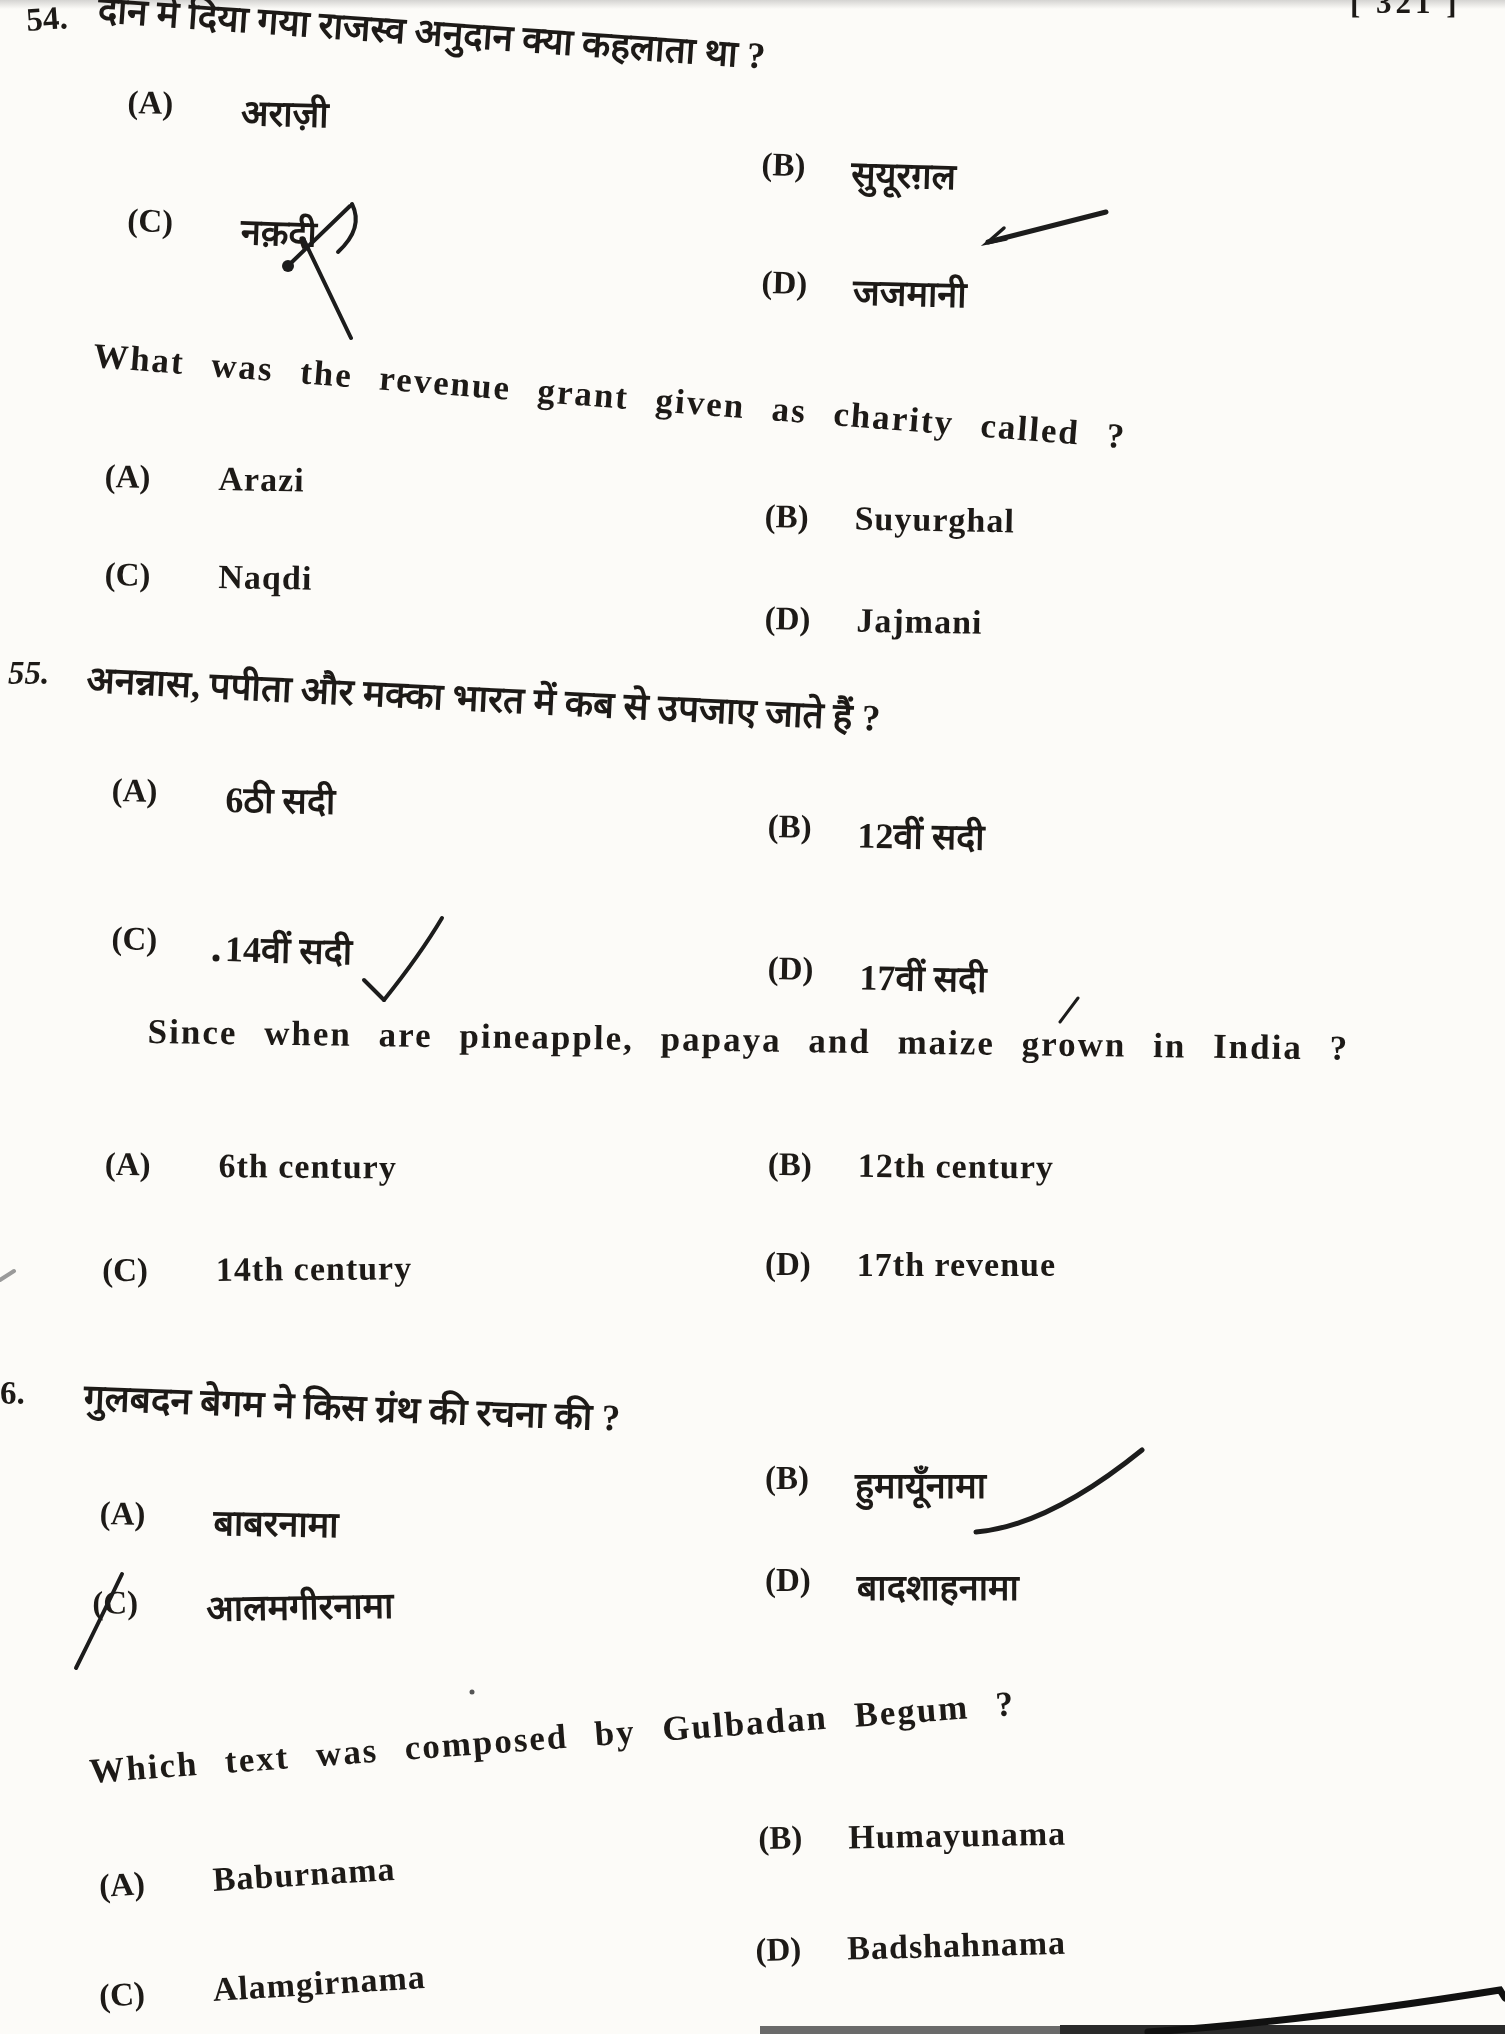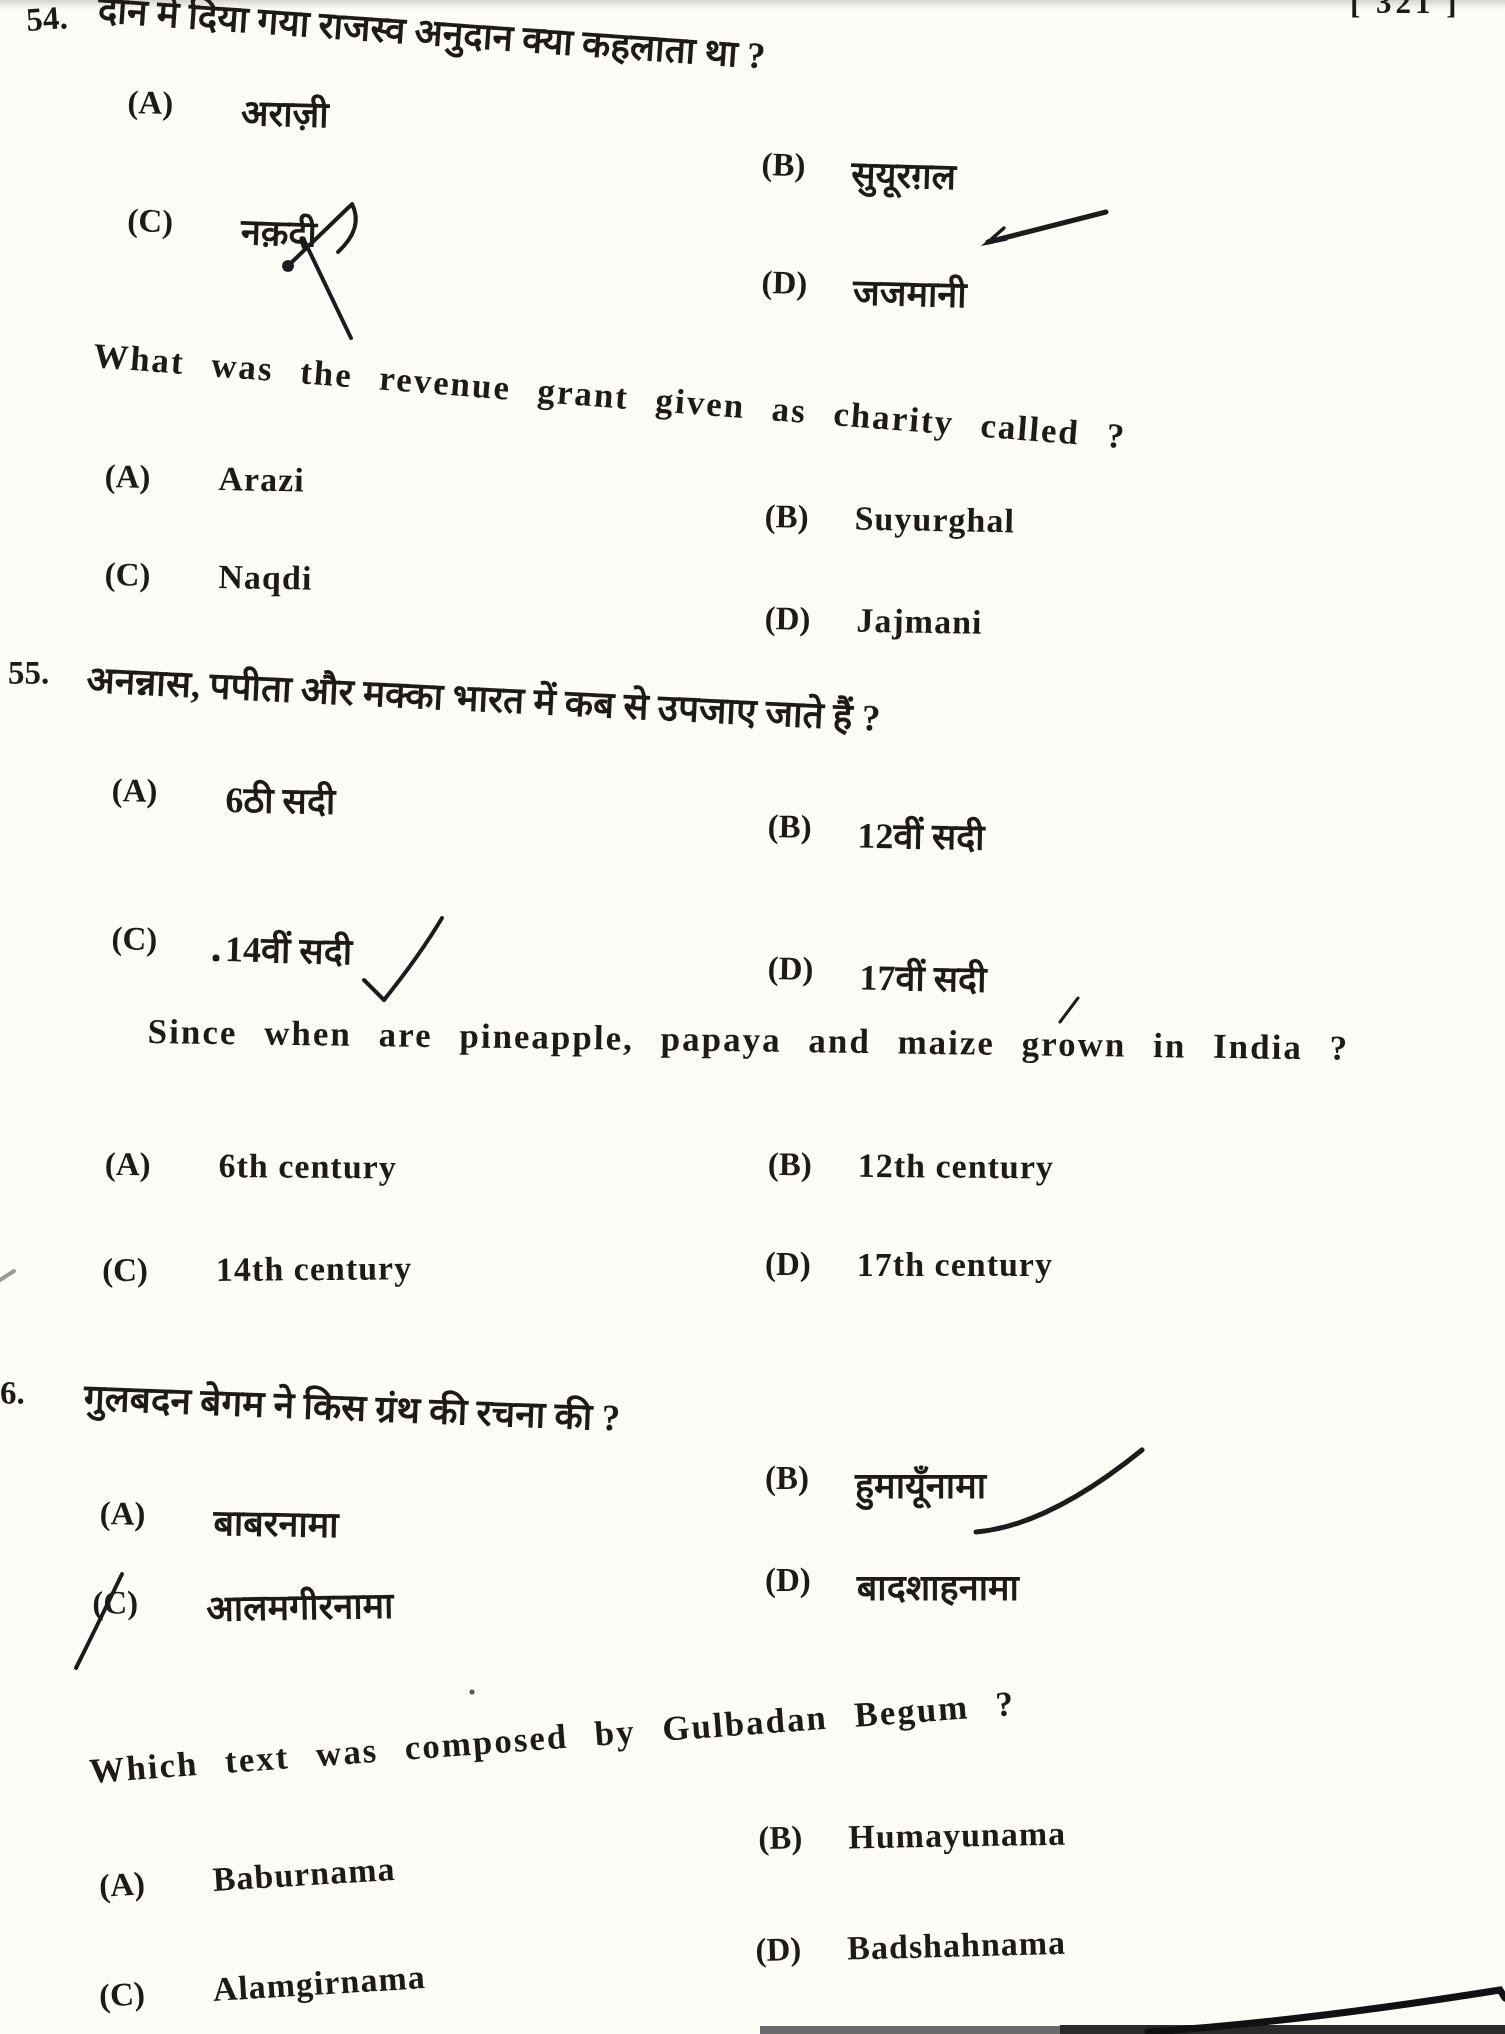--- a/index.html
+++ b/index.html
@@ -74,21 +74,21 @@
   <div class="abs opt opt-en gap-l" style="left:105px;top:556px;transform:rotate(1deg);">
     <span class="lbl">(C)</span>
     <span class="txt">Naqdi</span>
   </div>
 
   <div class="abs opt opt-en gap-r" style="left:765px;top:600px;transform:rotate(1deg);">
     <span class="lbl">(D)</span>
     <span class="txt">Jajmani</span>
   </div>
 
-  <div class="abs qnum" style="left:8px;top:655px;">55.</div>
+  <div class="abs qnum" style="left:8px;top:655px;font-style:italic;">55.</div>
 
   <div class="abs q-hi" style="left:88px;top:652px;transform:rotate(2.8deg);">अनन्नास, पपीता और मक्का भारत में कब से उपजाए जाते हैं ?</div>
 
   <div class="abs opt opt-hi gap-l" style="left:112px;top:772px;transform:rotate(1deg);">
     <span class="lbl">(A)</span>
     <span class="txt">6ठी सदी</span>
   </div>
 
   <div class="abs opt opt-hi gap-r" style="left:768px;top:808px;transform:rotate(1deg);">
     <span class="lbl">(B)</span>
@@ -117,21 +117,21 @@
     <span class="txt">12th century</span>
   </div>
 
   <div class="abs opt opt-en gap-l" style="left:102px;top:1252px;transform:rotate(-0.5deg);">
     <span class="lbl">(C)</span>
     <span class="txt">14th century</span>
   </div>
 
   <div class="abs opt opt-en gap-r" style="left:765px;top:1246px;transform:rotate(0deg);">
     <span class="lbl">(D)</span>
-    <span class="txt">17th century</span>
+    <span class="txt">17th revenue</span>
   </div>
 
   <div class="abs qnum" style="left:0px;top:1375px;">6.</div>
 
   <div class="abs q-hi" style="left:85px;top:1370px;transform:rotate(2.2deg);">गुलबदन बेगम ने किस ग्रंथ की रचना की ?</div>
 
   <div class="abs opt opt-hi gap-l" style="left:100px;top:1495px;transform:rotate(1deg);">
     <span class="lbl">(A)</span>
     <span class="txt">बाबरनामा</span>
   </div>

